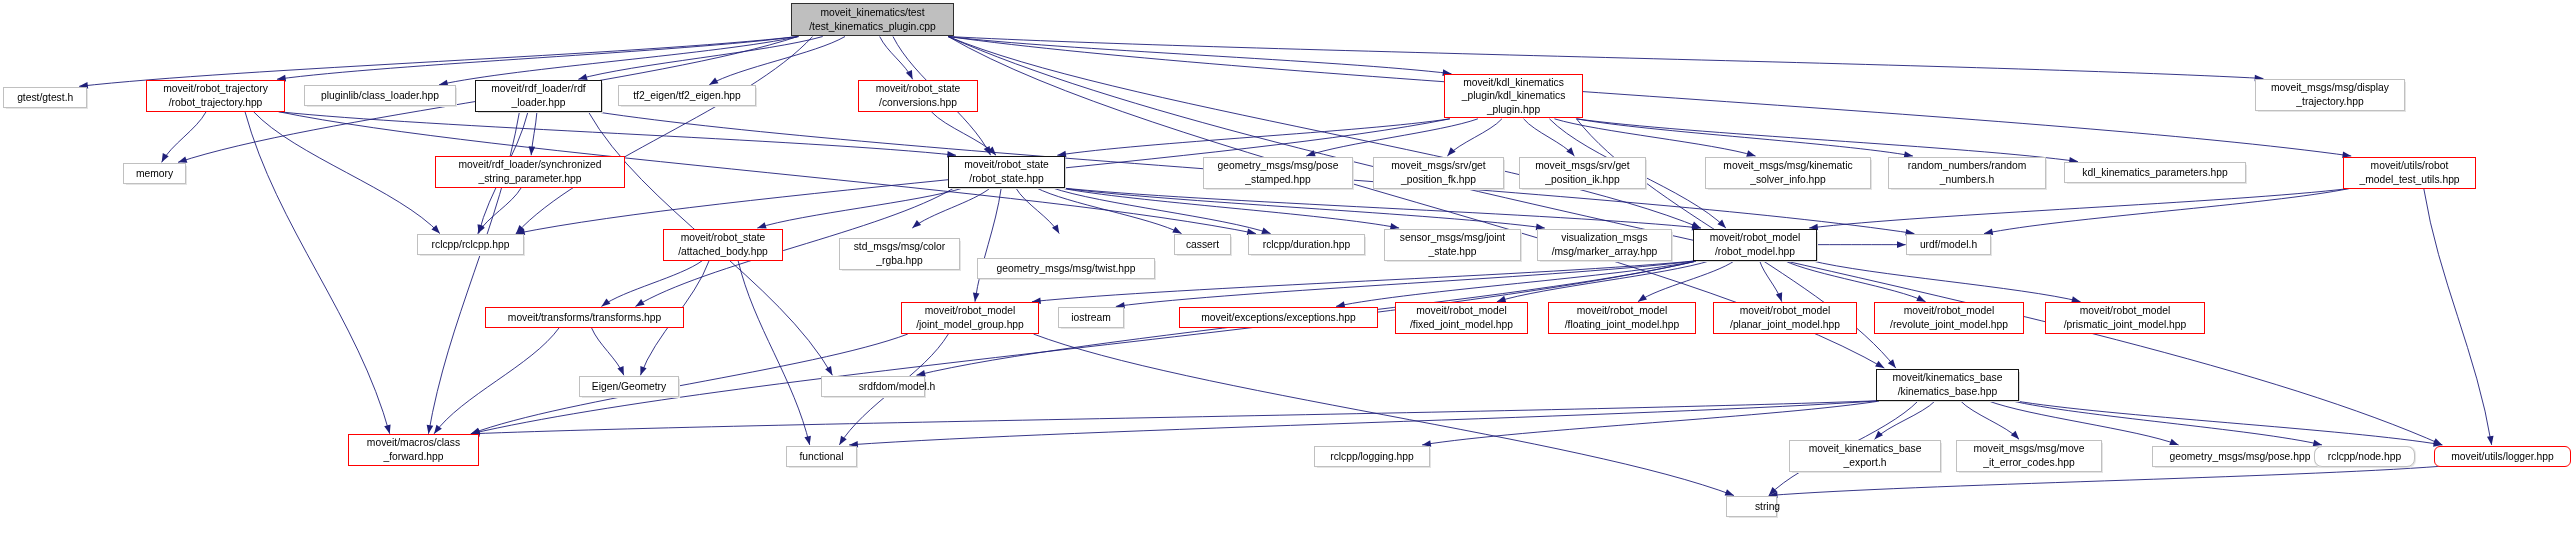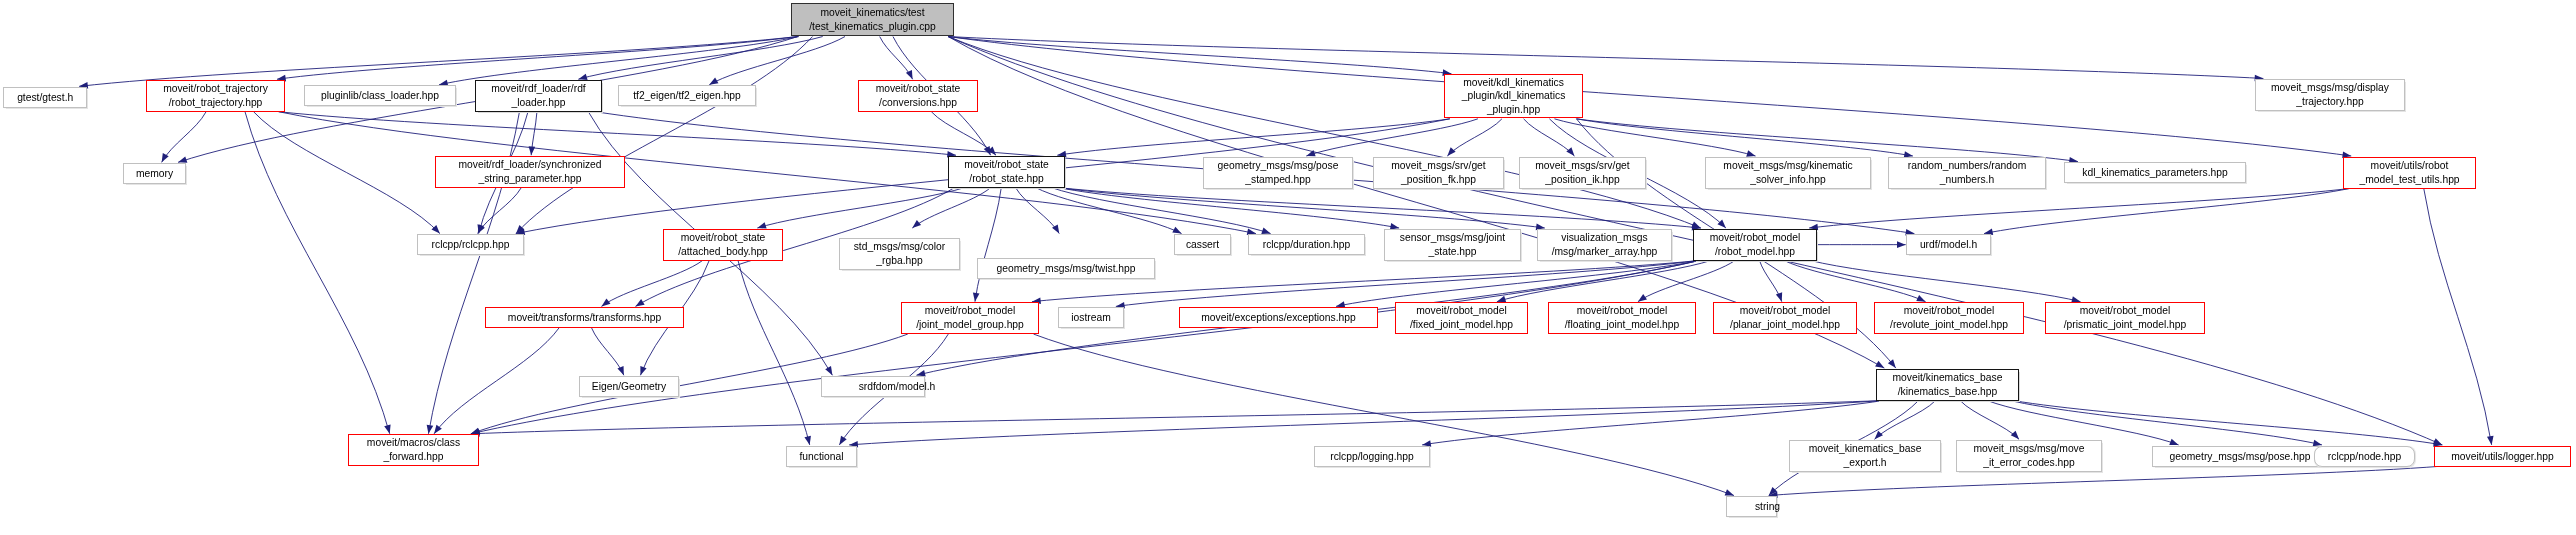--- a/index.html
+++ b/index.html
@@ -353,20 +353,20 @@
     <div class="node plain" style="left: 1956px; top: 440px; width: 146px; height: 32px;">
       <div>moveit_msgs/msg/move</div>
       <div>_it_error_codes.hpp</div>
     </div>
     <div class="node plain" style="left: 2122px; top: 446px; width: 176px; height: 20.6px; margin-left: 30px;">
       <div>geometry_msgs/msg/pose.hpp</div>
     </div>
     <div class="node plain" style="left: 2314px; top: 446px; width: 101px; height: 20.6px; border-radius: 8px;">
       <div>rclcpp/node.hpp</div>
     </div>
-    <div class="node red" style="left: 2434px; top: 446px; width: 137px; height: 20.6px;">
+    <div class="node red" style="left: 2434px; top: 446px; width: 137px; height: 20.6px; border-radius: 6px;">
       <div>moveit/utils/logger.hpp</div>
     </div>
     <div class="node plain" style="left: 1726px; top: 496px; width: 51px; height: 20.6px; padding-left: 32px;">
       <div>string</div>
     </div>
   </div>
 
 
 </body></html>

